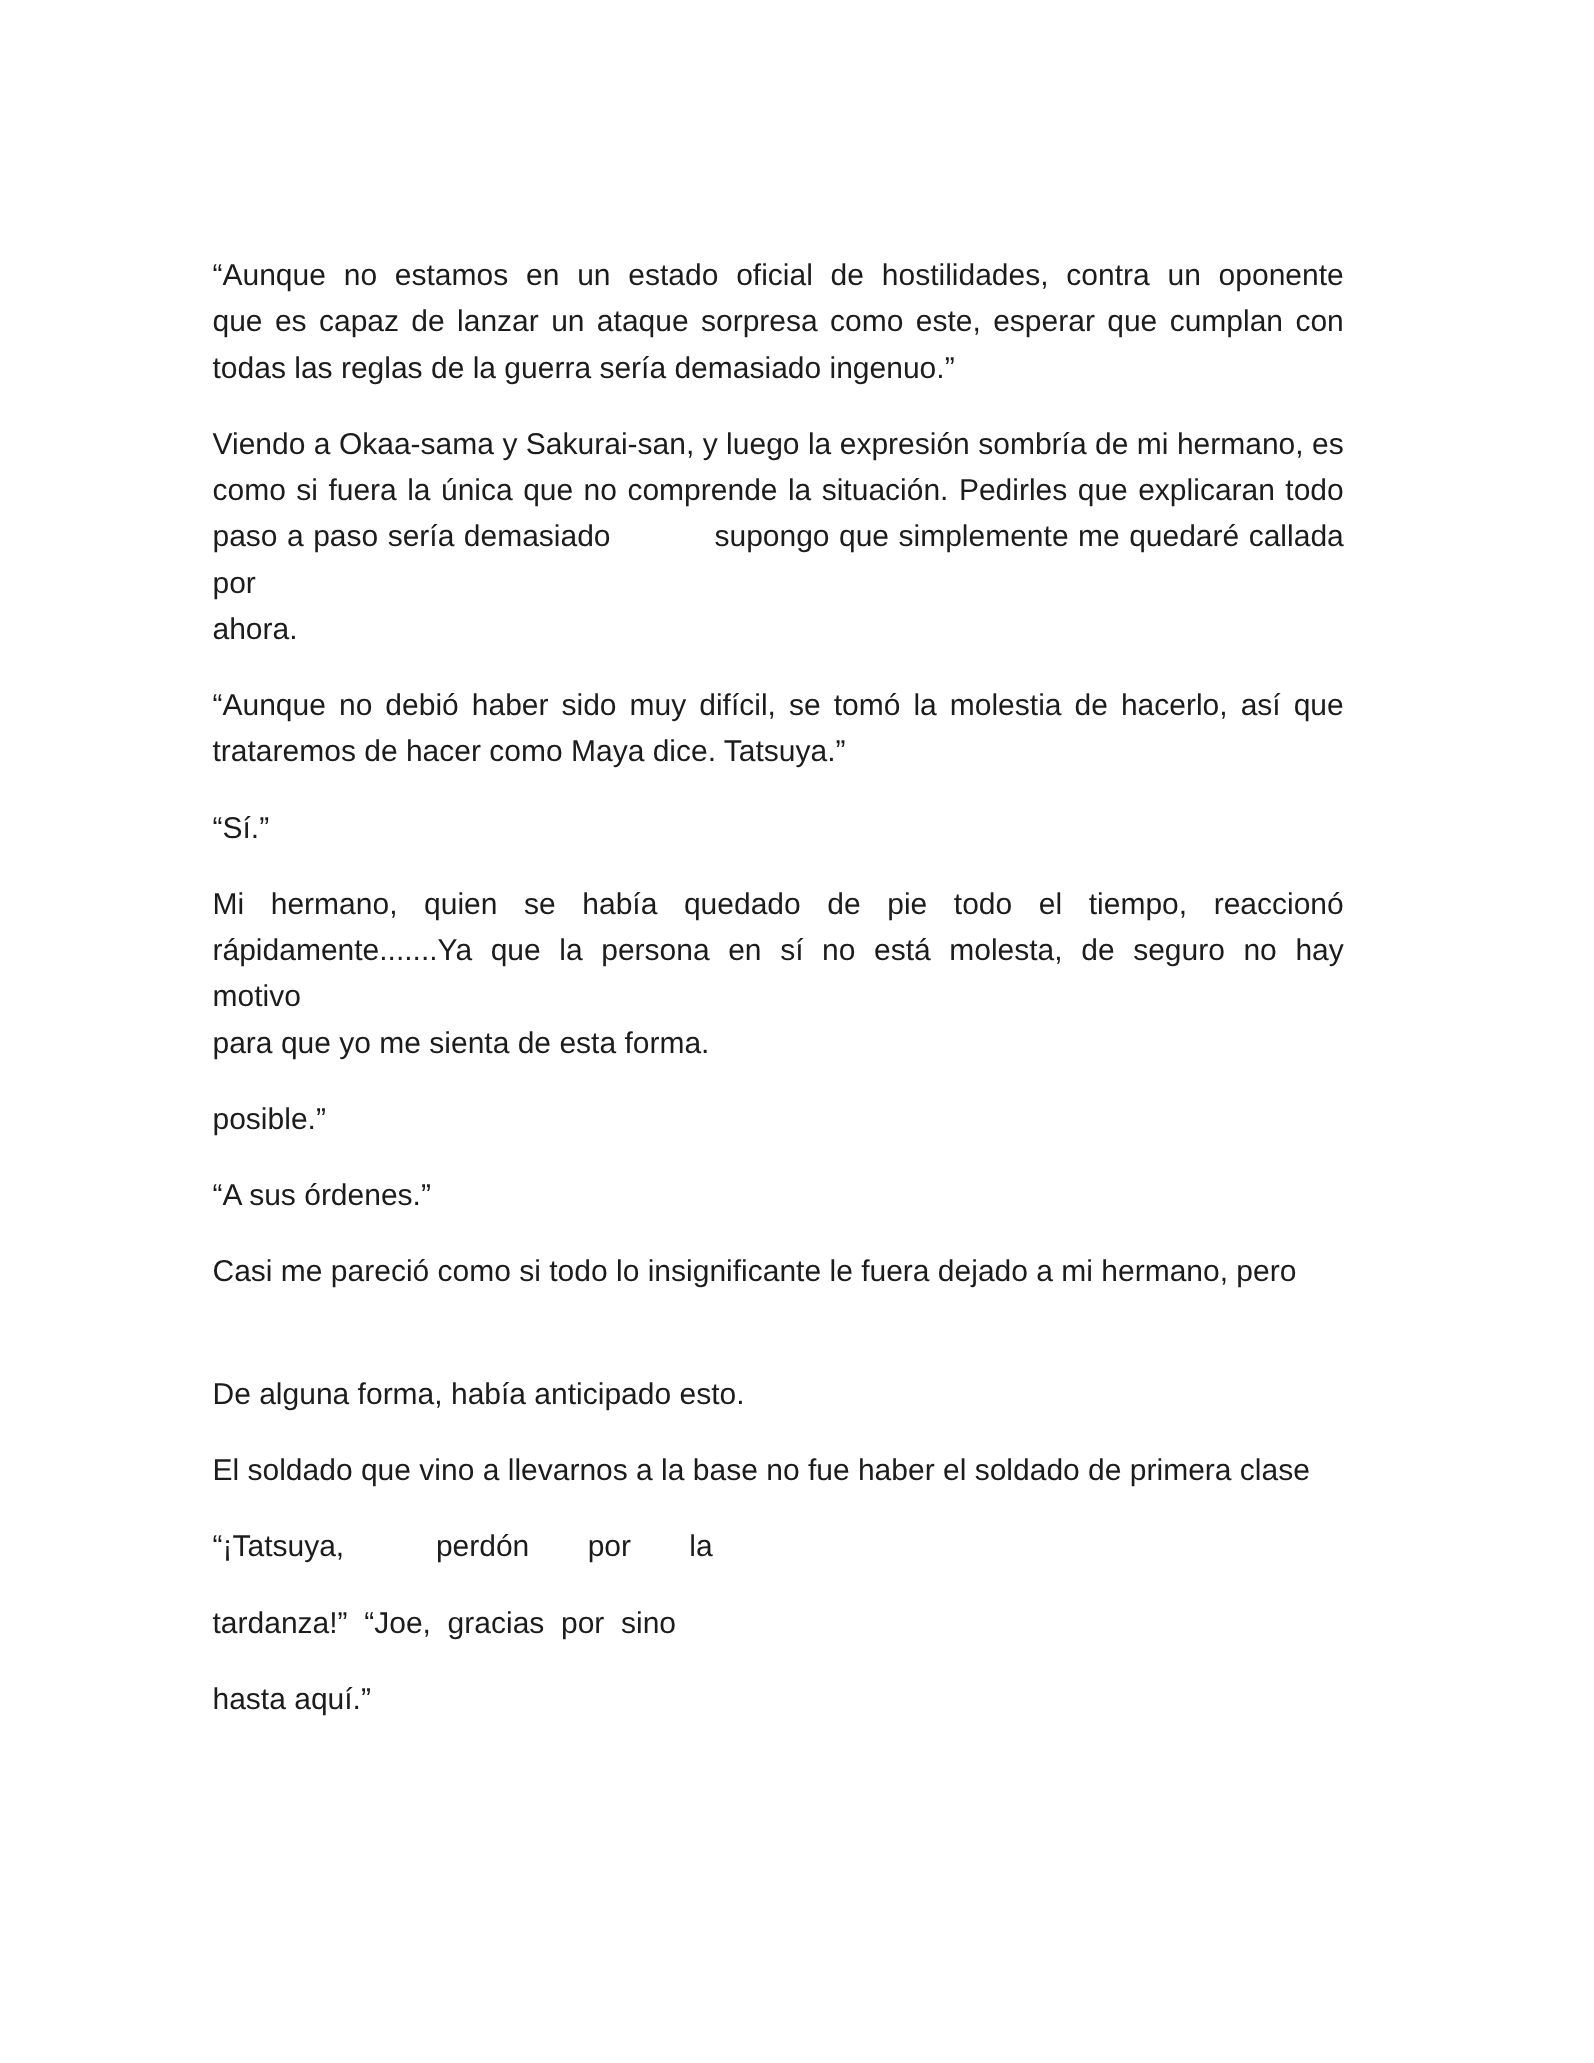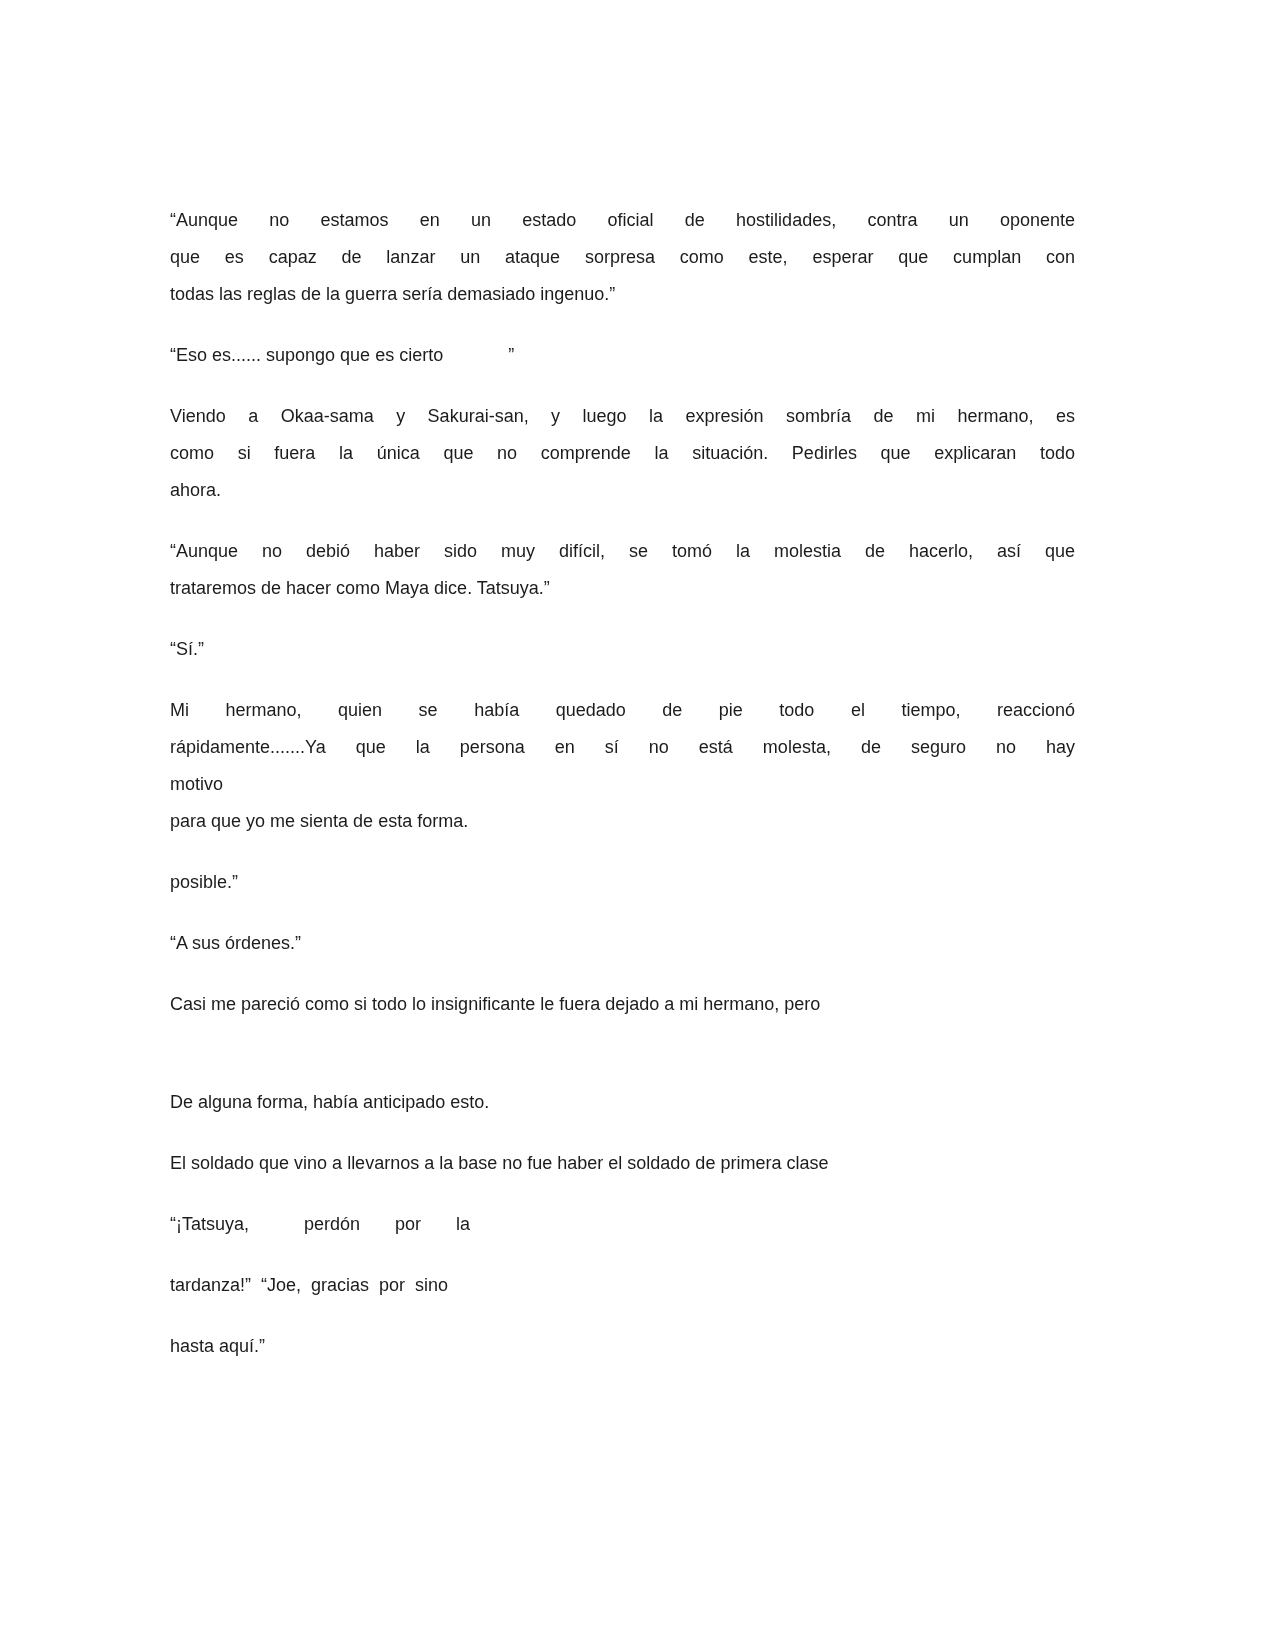--- a/index.html
+++ b/index.html
@@ -10,21 +10,21 @@
   body {
     width: 1275px;
     height: 1650px;
     overflow: hidden;
   }
   .page {
     box-sizing: content-box;
     padding: 202px 0 0 170px;
     width: 905px;
     font-family: "Liberation Sans", "DejaVu Sans", sans-serif;
-    font-size: 18px;
+    font-size: 24px;
     line-height: 37px;
     color: #1c1c1c;
   }
   p.para {
     margin: 0 0 24px 0;
   }
   .line {
     white-space: pre-wrap;
   }
   p.para.justify .line {
@@ -43,27 +43,25 @@
 <body>
 
 <main class="page">
 
   <p class="para justify">
     <span class="line" style="display:block">“Aunque no estamos en un estado oficial de hostilidades, contra un oponente</span>
     <span class="line" style="display:block">que es capaz de lanzar un ataque sorpresa como este, esperar que cumplan con</span>
     <span class="line" style="display:block">todas las reglas de la guerra sería demasiado ingenuo.”</span>
   </p>
 
-  <p class="para">
-    <span class="line" style="display:block">“Eso es...... supongo que es cierto             ”</span>
-  </p>
 
   <p class="para justify">
     <span class="line" style="display:block">Viendo a Okaa-sama y Sakurai-san, y luego la expresión sombría de mi hermano, es</span>
     <span class="line" style="display:block">como si fuera la única que no comprende la situación. Pedirles que explicaran todo</span>
+    <span class="line" style="display:block">paso a paso sería demasiado           supongo que simplemente me quedaré callada por</span>
     <span class="line" style="display:block">ahora.</span>
   </p>
 
   <p class="para justify">
     <span class="line" style="display:block">“Aunque no debió haber sido muy difícil, se tomó la molestia de hacerlo, así que</span>
     <span class="line" style="display:block">trataremos de hacer como Maya dice. Tatsuya.”</span>
   </p>
 
   <p class="para">
     <span class="line" style="display:block">“Sí.”</span>

